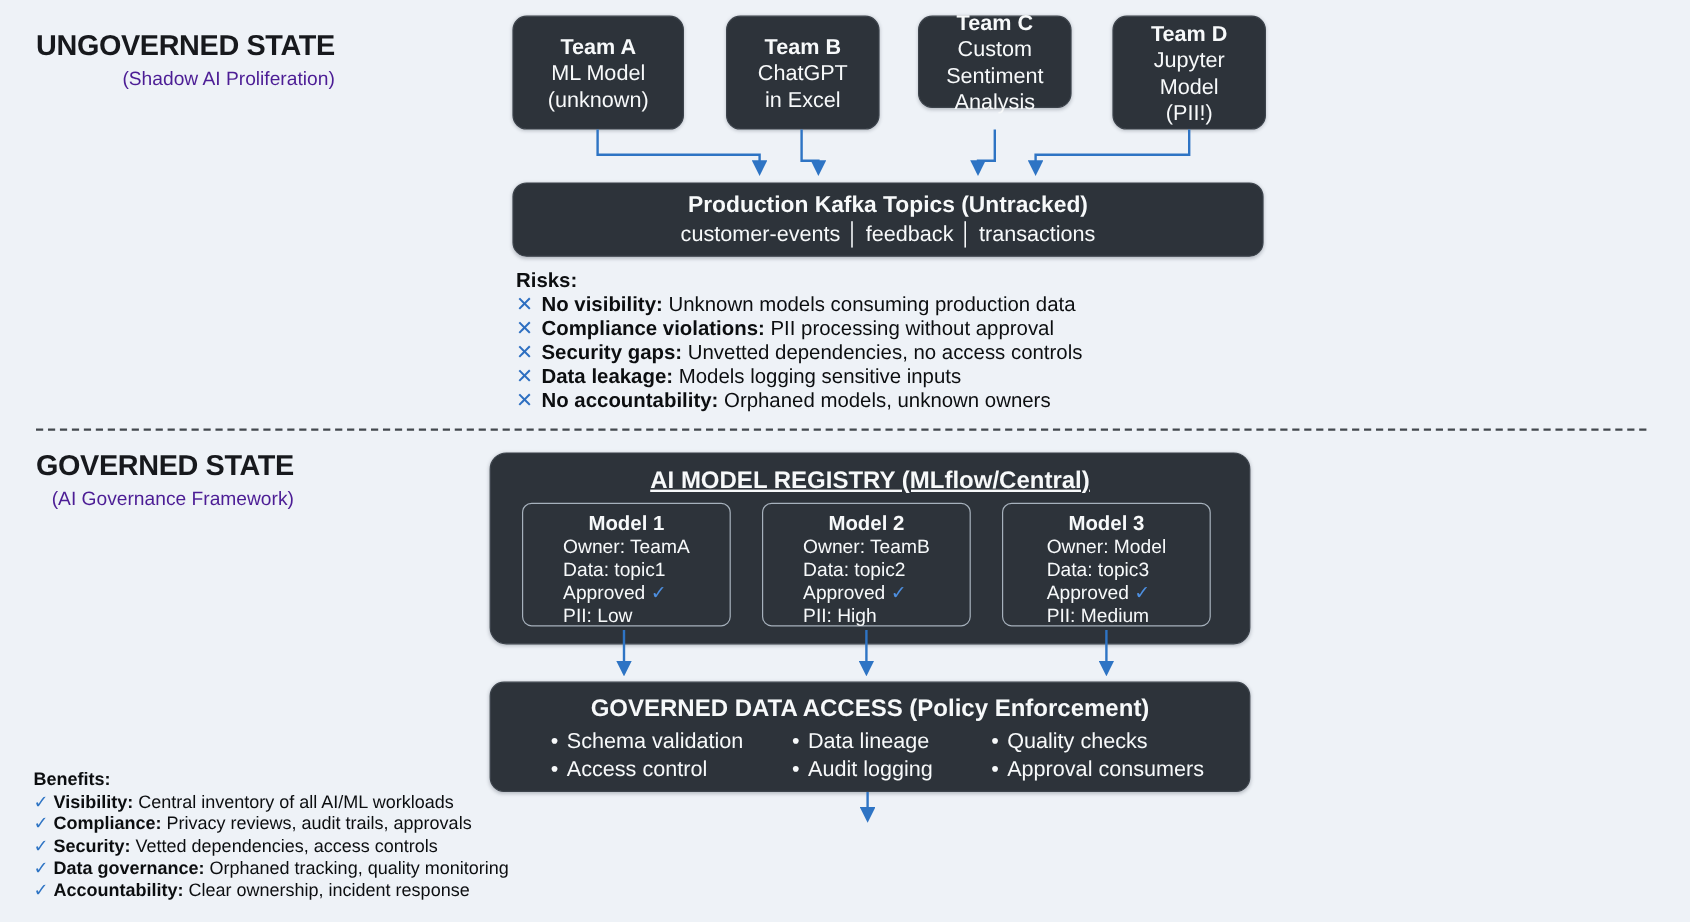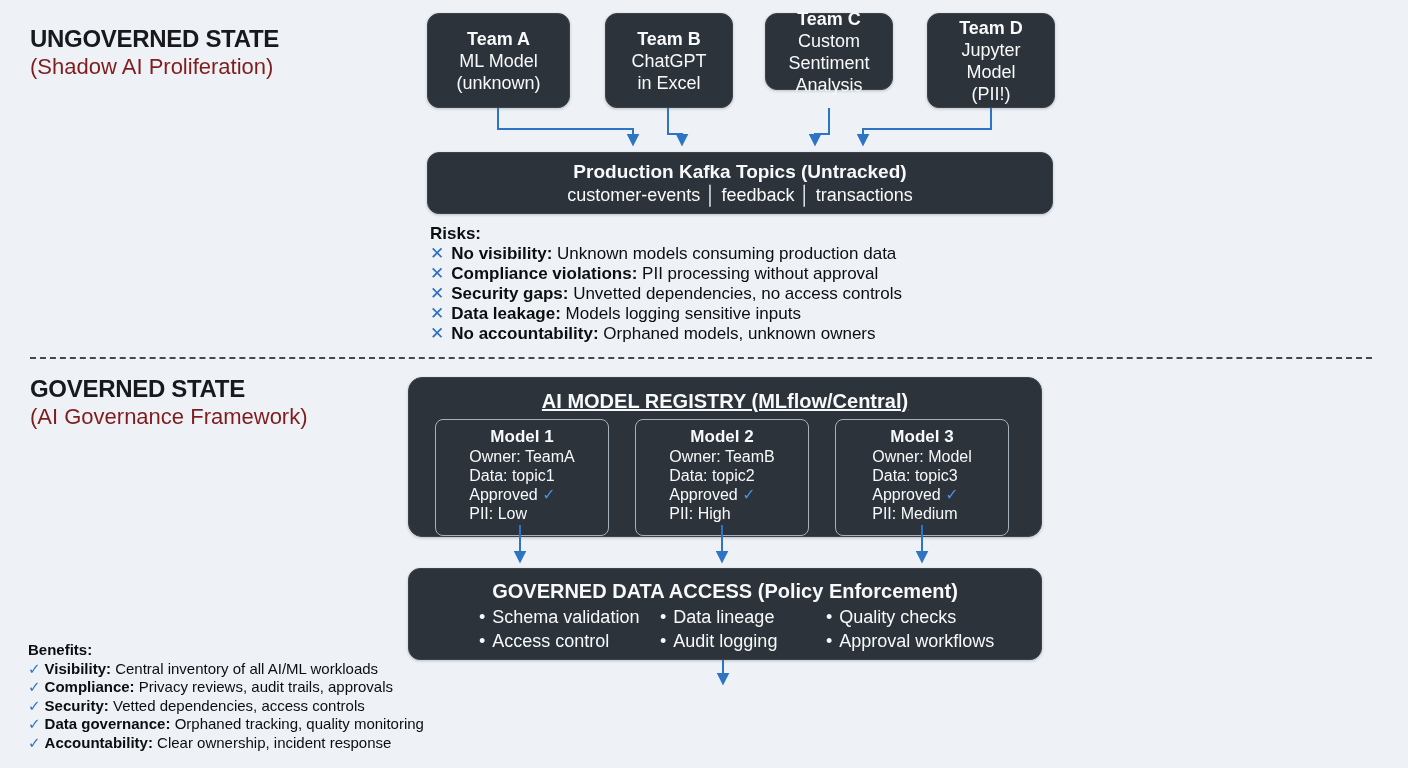--- a/index.html
+++ b/index.html
@@ -5,23 +5,23 @@
   html,body{margin:0;padding:0;}
   body{
     width:1408px;height:768px;overflow:hidden;
     background:#eef2f7;
     font-family:"Liberation Sans","DejaVu Sans",sans-serif;
     -webkit-font-smoothing:antialiased;
   }
   #canvas{position:relative;width:1408px;height:768px;}
 
   
-  .state-label{position:absolute;color:#17191d;}
+  .state-label{position:absolute;color:#17191d;text-align:right;}
   .state-label .t{font-size:24px;font-weight:700;line-height:29px;letter-spacing:-0.3px;}
-  .state-label .s{font-size:22px;font-weight:400;line-height:28px;color:#7f1d1d;}
+  .state-label .s{font-size:16px;font-weight:400;line-height:28px;color:#4c1d95;}
   #ungoverned-label{left:30px;top:24px;}
   #governed-label{left:30px;top:374px;}
 
   
   .darkbox{
     position:absolute;background:#2d333a;border:1px solid #3c434b;
     border-radius:12px;color:#f7f9fa;text-align:center;
     box-shadow:0 1px 3px rgba(30,40,55,.25);
     box-sizing:border-box;
     display:flex;flex-direction:column;justify-content:center;
@@ -51,34 +51,34 @@
 
   
   #divider{position:absolute;left:30px;top:357px;width:1342px;height:0;
     border-top:2px dashed #43484e;}
 
   
   #registry{left:408px;top:377px;width:634px;height:160px;border-radius:14px;
     justify-content:flex-start;}
   #registry .rtitle{font-size:20px;font-weight:700;margin-top:11px;line-height:24px;text-decoration:underline;}
   .model-card{
-    position:absolute;top:41px;width:174px;height:117px;box-sizing:border-box;
+    position:absolute;top:41px;width:174px;height:103px;box-sizing:border-box;
     border:1.5px solid #a6b1bc;border-radius:8px;background:transparent;
     font-size:16px;line-height:19px;text-align:center;padding-top:6px;
   }
   .model-card .mname{font-weight:700;font-size:17px;line-height:21px;}
   .model-card .mlines{width:max-content;margin:0 auto;text-align:left;}
   #model-1{left:26px;} #model-2{left:226px;} #model-3{left:426px;}
   .approved-check{color:#4d8fe0;font-weight:700;}
 
   
   #access{left:408px;top:568px;width:634px;height:92px;justify-content:flex-start;}
   #access .atitle{font-size:20px;font-weight:700;margin-top:10px;line-height:24px;}
   .bullet-col{position:absolute;top:36px;text-align:left;font-size:18px;line-height:24px;white-space:nowrap;}
-  #bullet-col-1{left:50px;margin-left:20px;} #bullet-col-2{left:251px;} #bullet-col-3{left:417px;}
+  #bullet-col-1{left:50px;} #bullet-col-2{left:251px;} #bullet-col-3{left:417px;}
   .bullet-col .dot{margin-right:7px;}
 
   
   #connectors{position:absolute;left:0;top:0;pointer-events:none;}
   .conn{stroke:#2e74c4;stroke-width:2;fill:none;}
 </style>
 </head>
 <body>
 
 <div id="canvas">
@@ -171,21 +171,21 @@
     <div class="bullet-col" id="bullet-col-1">
       <div><span class="dot">•</span><span>Schema validation</span></div>
       <div><span class="dot">•</span><span>Access control</span></div>
     </div>
     <div class="bullet-col" id="bullet-col-2">
       <div><span class="dot">•</span><span>Data lineage</span></div>
       <div><span class="dot">•</span><span>Audit logging</span></div>
     </div>
     <div class="bullet-col" id="bullet-col-3">
       <div><span class="dot">•</span><span>Quality checks</span></div>
-      <div><span class="dot">•</span><span>Approval workflows</span></div>
+      <div><span class="dot">•</span><span>Approval consumers</span></div>
     </div>
   </div>
 
 
   <div class="checklist" id="benefits">
     <div class="hd">Benefits:</div>
     <div class="row"><span class="mk">✓</span><span class="term">Visibility:</span> <span>Central inventory of all AI/ML workloads</span></div>
     <div class="row"><span class="mk">✓</span><span class="term">Compliance:</span> <span>Privacy reviews, audit trails, approvals</span></div>
     <div class="row"><span class="mk">✓</span><span class="term">Security:</span> <span>Vetted dependencies, access controls</span></div>
     <div class="row"><span class="mk">✓</span><span class="term">Data governance:</span> <span>Orphaned tracking, quality monitoring</span></div>

